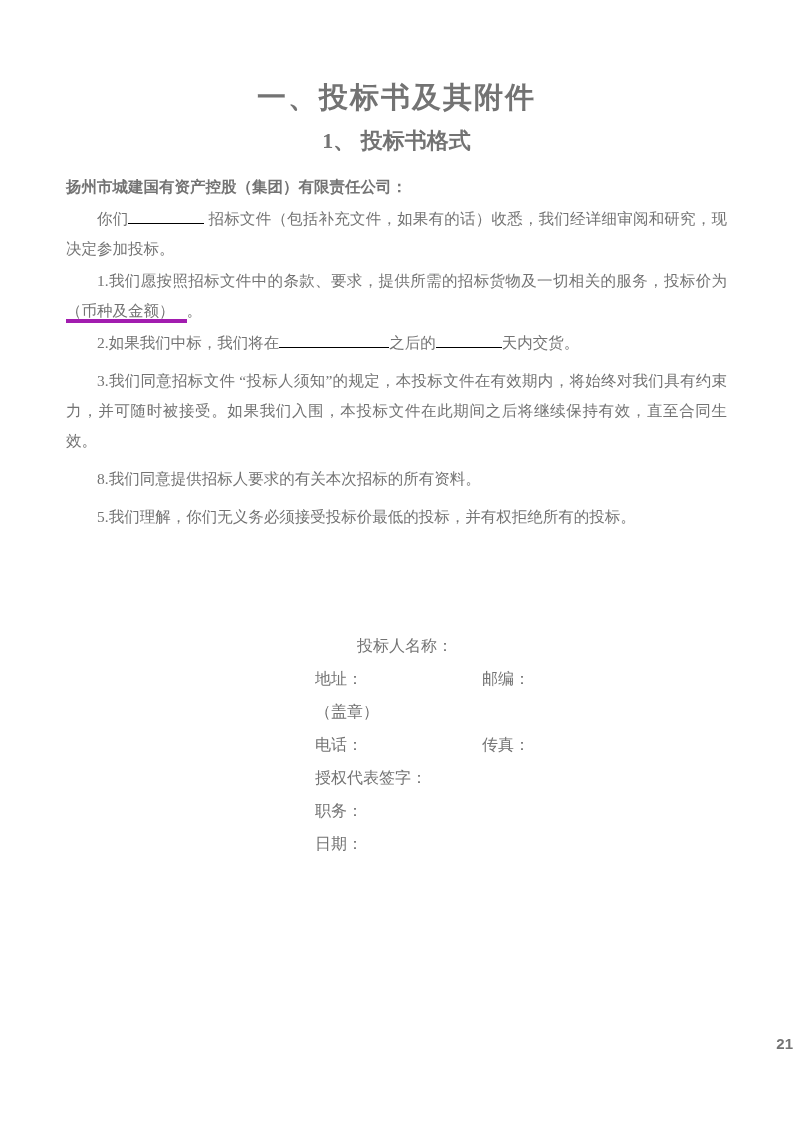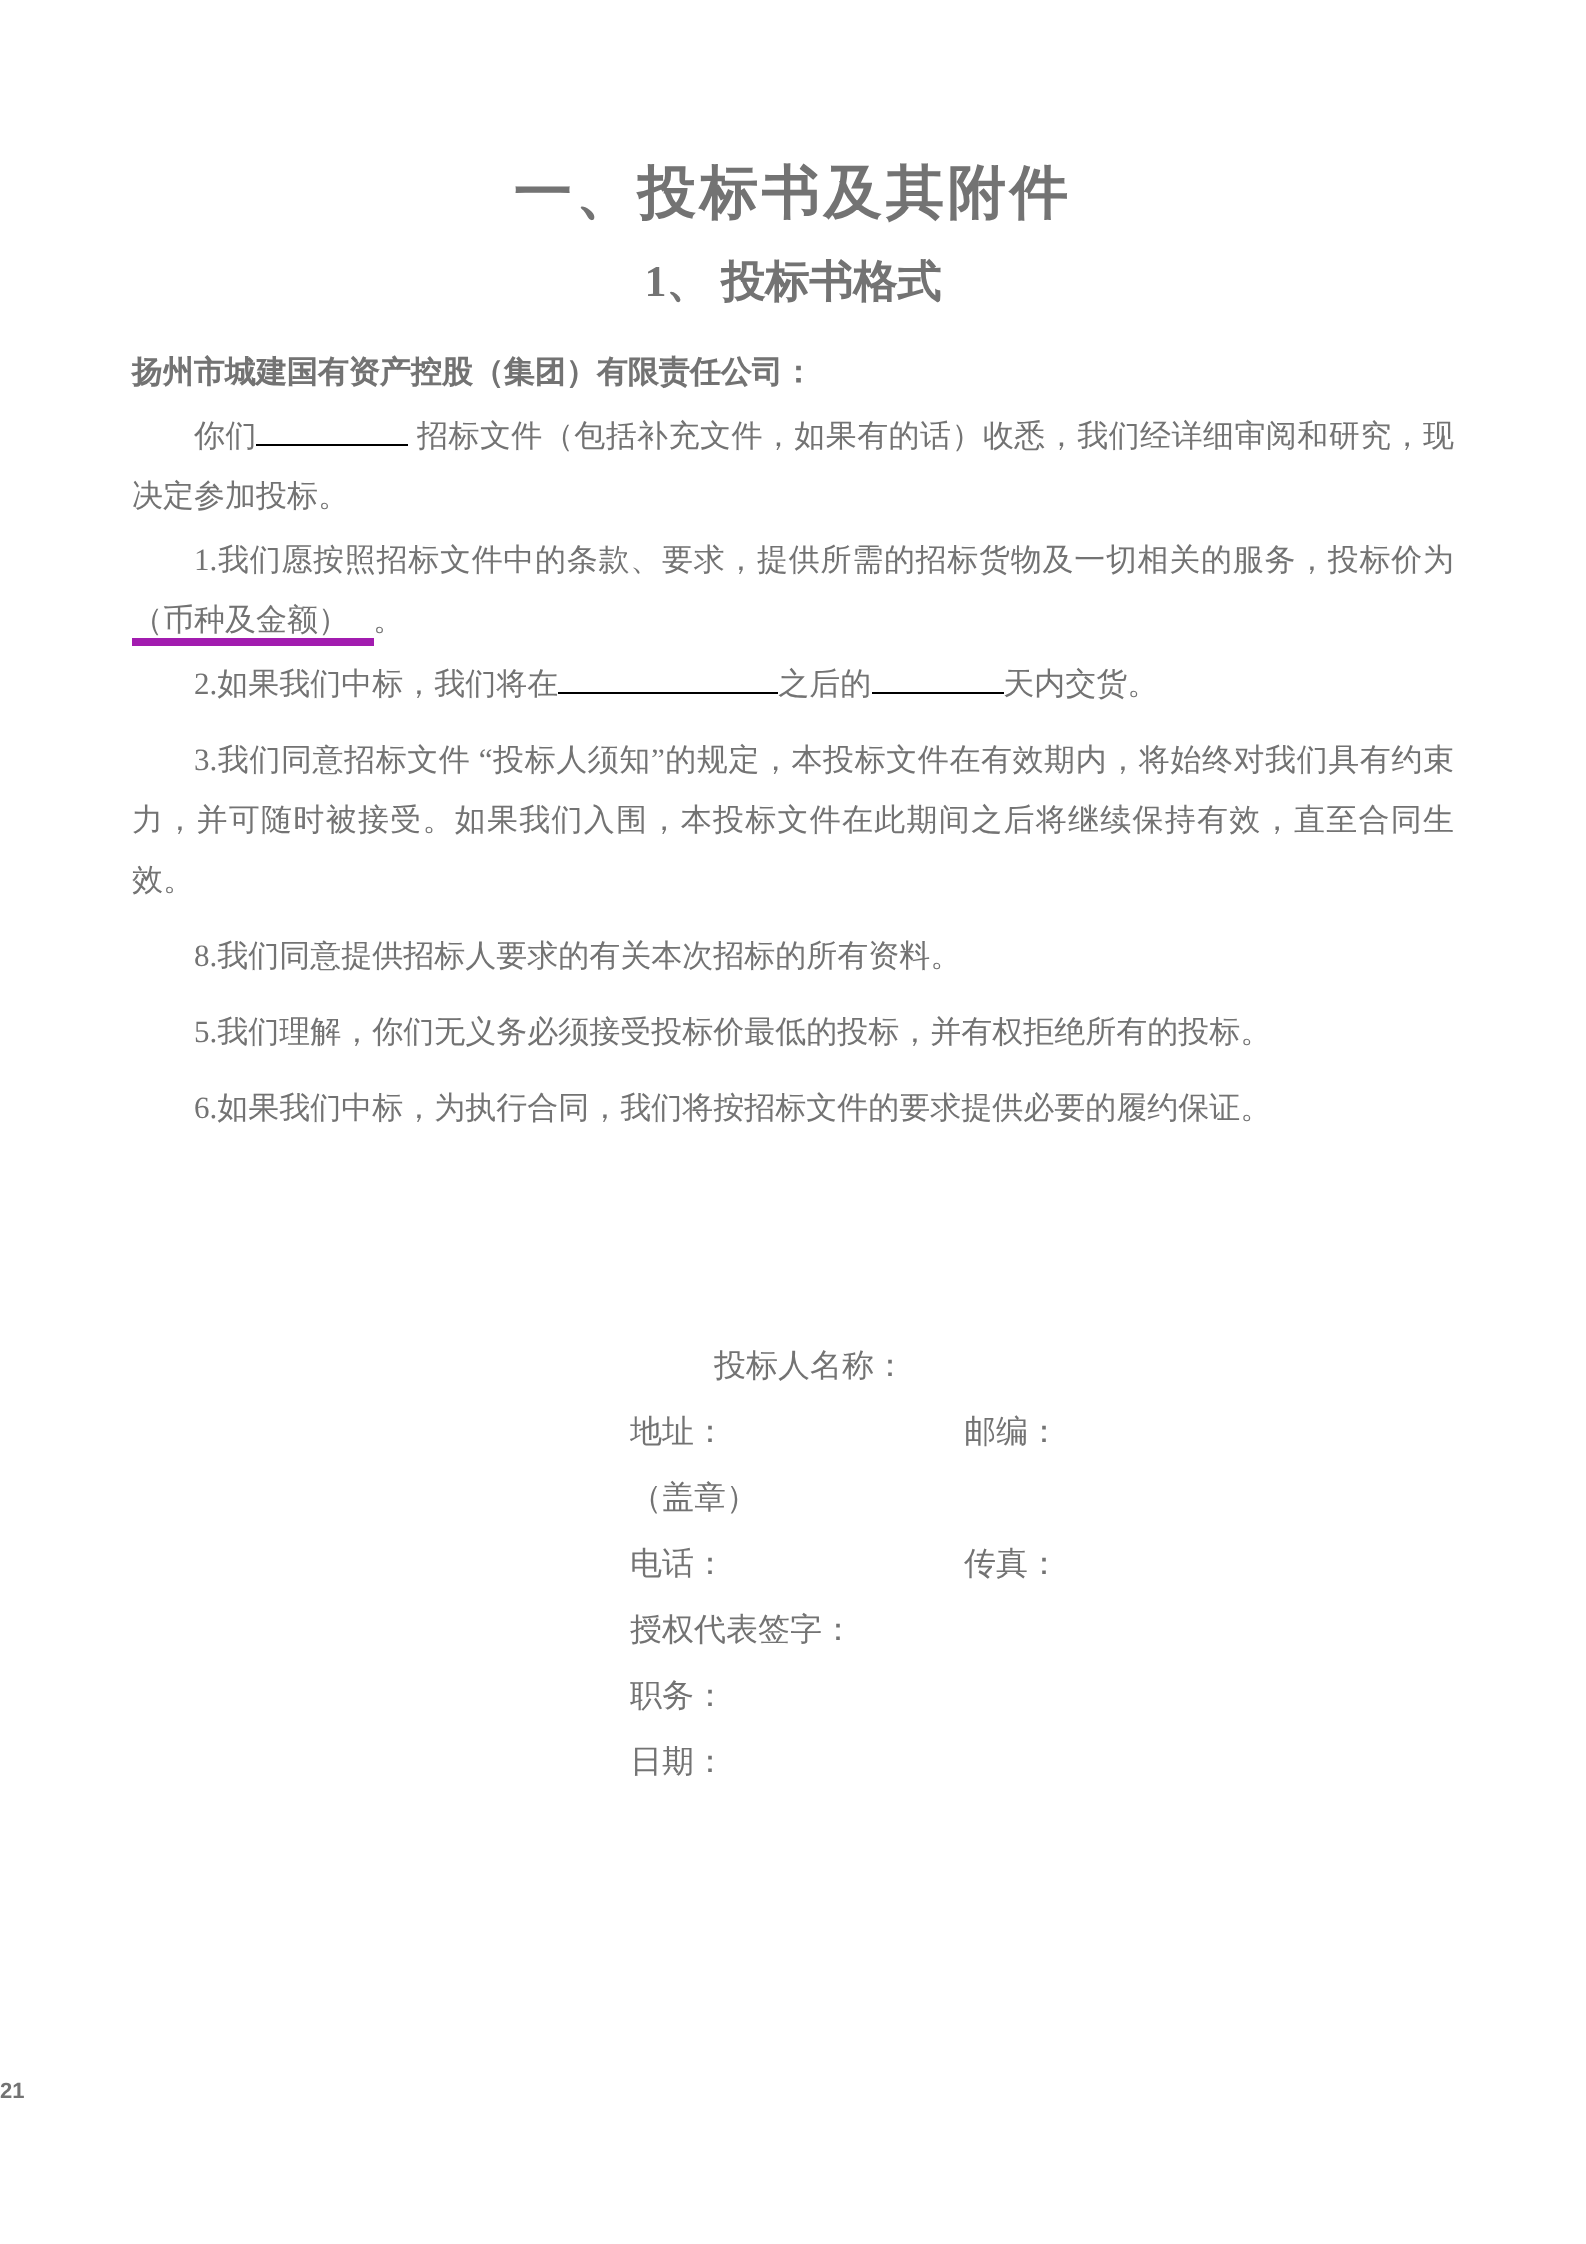--- a/index.html
+++ b/index.html
@@ -77,23 +77,23 @@
   }
   .two-col .col1 {
     display: inline-block;
     width: 167px;
   }
   .page-number {
     position: absolute;
     left: 0;
     right: 0;
     bottom: 70px;
-    text-align: left;
+    text-align: right;
     font-family: "Liberation Sans", "DejaVu Sans", sans-serif;
-    font-size: 11px;
+    font-size: 15px;
     font-weight: bold;
   }
 </style>
 </head>
 <body>
 
 <div class="page">
 
   <h1 class="doc-title">一、投标书及其附件</h1>
   <h2 class="doc-subtitle">1、 投标书格式</h2>
@@ -105,21 +105,20 @@
   <p class="para"><span>1.我们愿按照招标文件中的条款、要求，提供所需的招标货物及一切相关的服务，投标价为</span><span class="underlined">（币种及金额）</span><span>。</span></p>
 
   <p class="para"><span>2.如果我们中标，我们将在</span><span class="blank w110"></span><span>之后的</span><span class="blank w66"></span><span>天内交货。</span></p>
 
   <p class="para gap">3.我们同意招标文件 “投标人须知”的规定，本投标文件在有效期内，将始终对我们具有约束力，并可随时被接受。如果我们入围，本投标文件在此期间之后将继续保持有效，直至合同生效。</p>
 
   <p class="para gap">8.我们同意提供招标人要求的有关本次招标的所有资料。</p>
 
   <p class="para gap">5.我们理解，你们无义务必须接受投标价最低的投标，并有权拒绝所有的投标。</p>
 
-  <p class="para gap">6.如果我们中标，为执行合同，我们将按招标文件的要求提供必要的履约保证。</p>
 
   <div class="signature">
     <p class="sig-line sig-name">投标人名称：</p>
     <p class="sig-line two-col">
       <span class="col1">地址：</span><span>邮编：</span>
     </p>
     <p class="sig-line">（盖章）</p>
     <p class="sig-line two-col">
       <span class="col1">电话：</span><span>传真：</span>
     </p>

